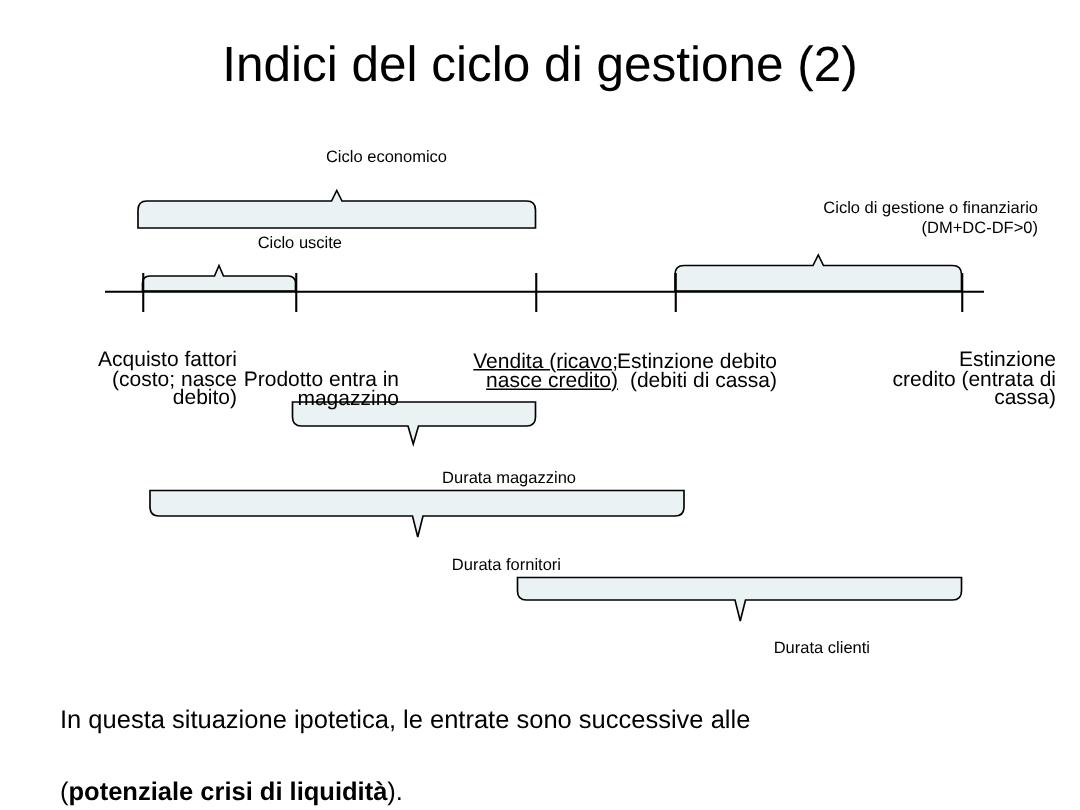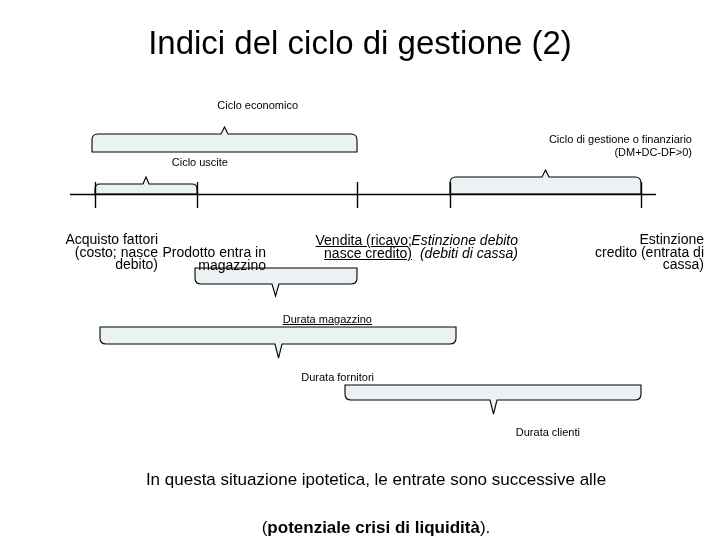--- a/index.html
+++ b/index.html
@@ -61,34 +61,33 @@
     line-height: 12.5px;
   }
 
   #lbl-ciclo-economico { left: 148px; top: 99px; width: 150px; }
   #lbl-ciclo-tecnico   { left: 78px;  top: 156px; width: 150px; }
   #lbl-ciclo-gestione  { left: 450px; top: 133px; width: 242px; }
 
   #lbl-acquisto     { left: 44px;  top: 233px; width: 114px; }
   #lbl-prodotto     { left: 148px; top: 246px; width: 118px; }
   #lbl-vendita      { left: 302px; top: 234px; width: 110px; text-decoration: underline; }
-  #lbl-estinzione   { left: 408px; top: 234px; width: 110px; font-style: italic; }
+  #lbl-estinzione   { left: 408px; top: 234px; width: 110px; }
   #lbl-riscossione  { left: 578px; top: 233px; width: 126px; }
 
-  #lbl-durata-magazzino { left: 200px; top: 313px; width: 172px; text-decoration: underline; }
+  #lbl-durata-magazzino { left: 212px; top: 313px; width: 172px; }
   #lbl-durata-fornitori { left: 202px; top: 371px; width: 172px; }
   #lbl-durata-clienti   { left: 408px; top: 426px; width: 172px; }
 
   
   .bottom-text {
     position: absolute;
-    left: 72px;
+    left: 40px;
     top: 468px;
     width: 608px;
-    text-align: center;
     font-size: 17px;
     line-height: 24px;
     font-weight: 400;
   }
   .bottom-text b { font-weight: 700; }
 </style>
 </head>
 <body>
 
 <div id="slide">

